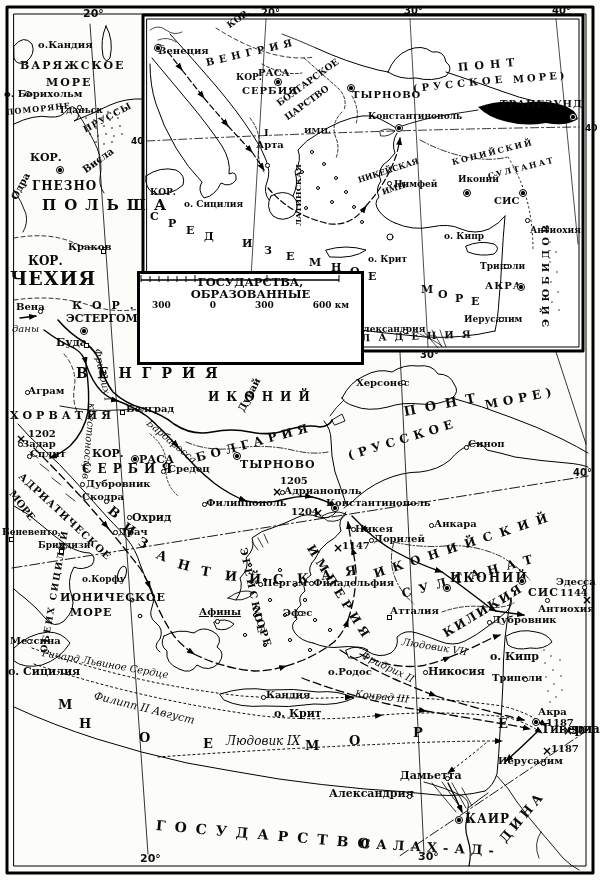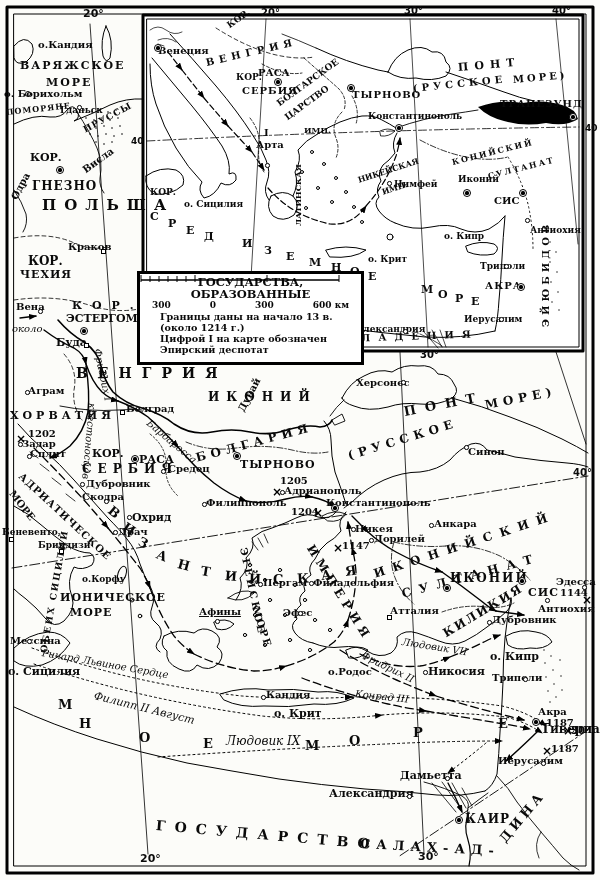--- a/index.html
+++ b/index.html
@@ -285,23 +285,23 @@
       <div class="lbl city" style="left: 6px; top: 108px; font-size: 8px; letter-spacing: 1px; transform: rotate(-6deg);">ПОМОРЯНЕ</div>
       <div class="lbl city" style="left: 60px; top: 106px; font-size: 9px;">Гданьск</div>
       <div class="lbl city" style="left: 84px; top: 126px; font-size: 9px; letter-spacing: 1px; transform: rotate(-28deg);">ПРУССЫ</div>
       <div class="lbl city" style="left: 30px; top: 152px; font-size: 11px;">КОР.</div>
       <div class="lbl city" style="left: 32px; top: 180px; font-size: 12px; letter-spacing: 1px;">ГНЕЗНО</div>
       <div class="lbl city" style="left: 84px; top: 166px; font-size: 10px; transform: rotate(-36deg);">Висла</div>
       <div class="lbl reg" style="left: 42px; top: 198px; font-size: 15px; letter-spacing: 8px;">ПОЛЬША</div>
       <div class="lbl city" style="left: 14px; top: 194px; font-size: 10px; transform: rotate(-62deg);">Одра</div>
       <div class="lbl city" style="left: 68px; top: 242px; font-size: 10px;">Краков</div>
       <div class="lbl city" style="left: 28px; top: 255px; font-size: 12px;">КОР.</div>
-      <div class="lbl city" style="left: 20px; top: 269px; font-size: 11px; letter-spacing: 1px;">ЧЕХИЯ</div>
+      <div class="lbl city" style="left: 10px; top: 269px; font-size: 19px; letter-spacing: 1px;">ЧЕХИЯ</div>
       <div class="lbl city" style="left: 16px; top: 302px; font-size: 10px;">Вена</div>
-      <div class="lbl route" style="left: 12px; top: 324px; font-size: 10px;">около</div>
+      <div class="lbl route" style="left: 12px; top: 324px; font-size: 10px;">даны</div>
       <div class="lbl city" style="left: 72px; top: 300px; font-size: 11px; letter-spacing: 10px;">КОР.</div>
       <div class="lbl city" style="left: 66px; top: 313px; font-size: 11px;">ЭСТЕРГОМ</div>
       <div class="lbl city" style="left: 56px; top: 337px; font-size: 11px;">Буда</div>
       <div class="lbl route" style="left: 97px; top: 344px; font-size: 10px; transform: rotate(78deg);">Фридрих I</div>
       <div class="lbl route" style="left: 92px; top: 398px; font-size: 10px; transform: rotate(95deg);">крестоносцев</div>
       <div class="lbl reg" style="left: 76px; top: 366px; font-size: 14px; letter-spacing: 10px;">ВЕНГРИЯ</div>
       <div class="lbl city" style="left: 28px; top: 386px; font-size: 10px;">Аграм</div>
       <div class="lbl reg" style="left: 10px; top: 410px; font-size: 11px; letter-spacing: 4px;">ХОРВАТИЯ</div>
       <div class="lbl city" style="left: 28px; top: 429px; font-size: 10px;">1202</div>
       <div class="lbl city" style="left: 22px; top: 439px; font-size: 10px;">Задар</div>
@@ -343,21 +343,21 @@
       <div class="lbl city" style="left: 168px; top: 464px; font-size: 10px;">Средец</div>
       <div class="lbl city" style="left: 206px; top: 498px; font-size: 10px;">Филиппополь</div>
       <div class="lbl city" style="left: 280px; top: 476px; font-size: 10px;">1205</div>
       <div class="lbl city" style="left: 284px; top: 486px; font-size: 10px;">Адрианополь</div>
       <div class="lbl city" style="left: 291px; top: 507px; font-size: 10px;">1204</div>
       <div class="lbl city" style="left: 326px; top: 498px; font-size: 10px;">Константинополь</div>
       <div class="lbl city" style="left: 355px; top: 524px; font-size: 10px;">Никея</div>
       <div class="lbl city" style="left: 342px; top: 541px; font-size: 10px;">1147</div>
       <div class="lbl city" style="left: 374px; top: 534px; font-size: 10px;">Дорилей</div>
       <div class="lbl city" style="left: 434px; top: 519px; font-size: 10px;">Анкара</div>
-      <div class="lbl city" style="left: 468px; top: 439px; font-size: 10px; margin-top: 8px;">Синоп</div>
+      <div class="lbl city" style="left: 468px; top: 439px; font-size: 10px;">Синоп</div>
       <div class="lbl city" style="left: 356px; top: 378px; font-size: 10px;">Херсонес</div>
       <div class="lbl sea" style="left: 404px; top: 405px; font-size: 13px; letter-spacing: 9px; transform: rotate(-11deg);">ПОНТ</div>
       <div class="lbl sea" style="left: 348px; top: 450px; font-size: 12px; letter-spacing: 5px; transform: rotate(-17deg);">(РУССКОЕ</div>
       <div class="lbl sea" style="left: 485px; top: 399px; font-size: 12px; letter-spacing: 5px; transform: rotate(-11deg);">МОРЕ)</div>
       <div class="lbl reg" style="left: 110px; top: 502px; font-size: 13px; transform: rotate(40deg);">В</div>
       <div class="lbl reg" style="left: 124px; top: 519px; font-size: 13px; transform: rotate(34deg);">И</div>
       <div class="lbl reg" style="left: 139px; top: 534px; font-size: 13px; transform: rotate(28deg);">З</div>
       <div class="lbl reg" style="left: 157px; top: 547px; font-size: 13px; transform: rotate(22deg);">А</div>
       <div class="lbl reg" style="left: 178px; top: 557px; font-size: 13px; transform: rotate(15deg);">Н</div>
       <div class="lbl reg" style="left: 201px; top: 564px; font-size: 13px; transform: rotate(9deg);">Т</div>
@@ -547,21 +547,15 @@
           <line x1="10" y1="2" x2="10" y2="8"></line>
           <line x1="19" y1="2" x2="19" y2="8"></line>
       <line x1="28" y1="2" x2="28" y2="8"></line>
           <line x1="37" y1="2" x2="37" y2="8"></line>
           <line x1="46" y1="2" x2="46" y2="8"></line>
       <line x1="55" y1="1" x2="55" y2="8"></line>
           <line x1="127" y1="1" x2="127" y2="8"></line>
           <line x1="199" y1="1" x2="199" y2="8"></line>
     </g>
   </svg>
-  <div class="lg-note">
-    <span>Границы даны на начало 13 в.</span><br>
-    <span>(около 1214 г.)</span><br>
-    <span>Цифрой I на карте обозначен</span><br>
-    <span>Эпирский деспотат</span>
-  </div>
 </div>
 
 </div>
 
 </body></html>

